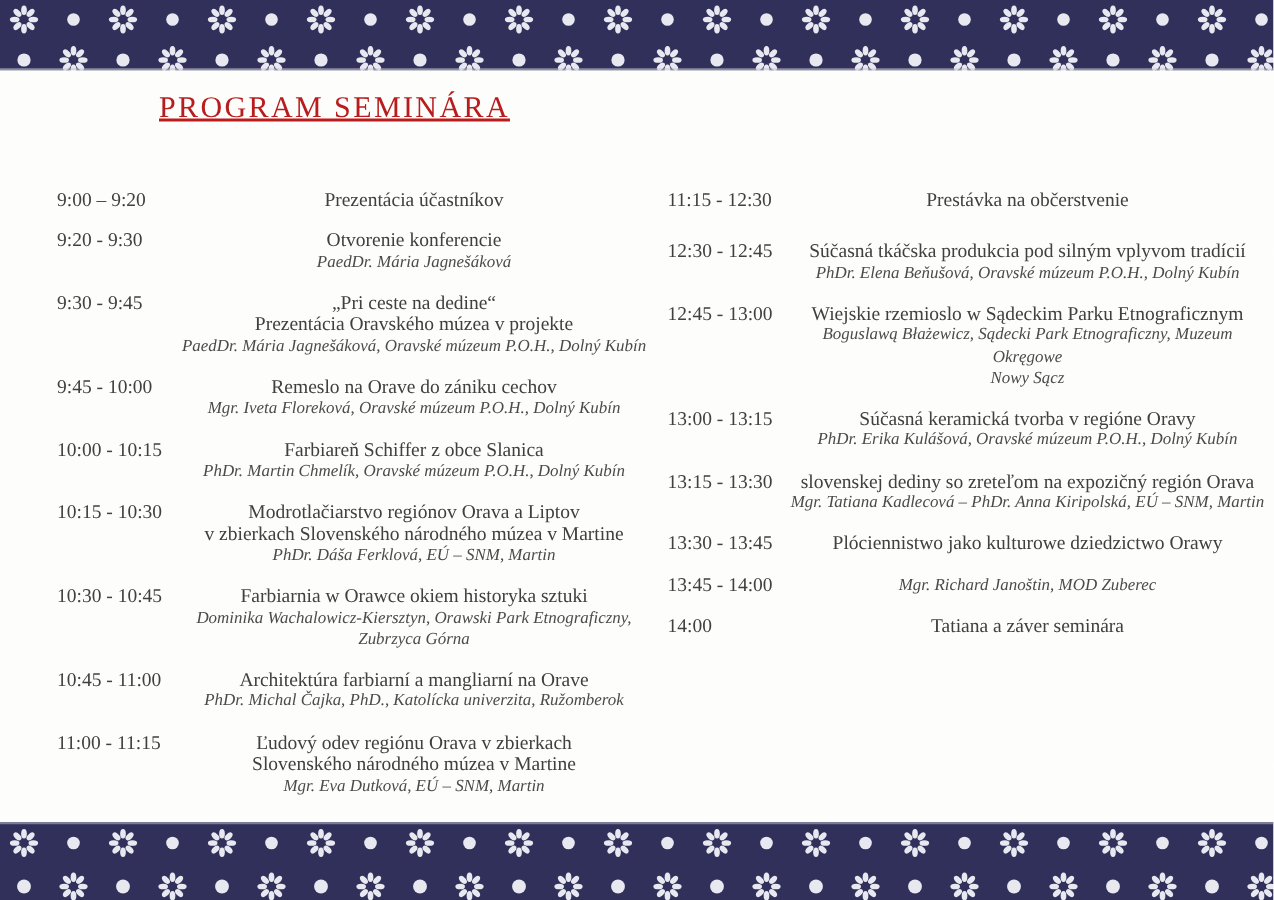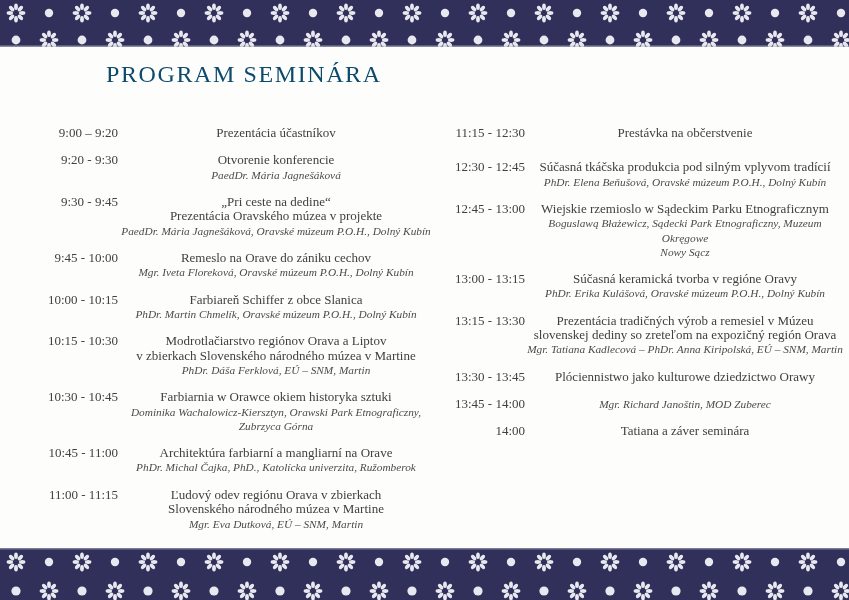--- a/index.html
+++ b/index.html
@@ -14,37 +14,37 @@
     position: relative;
     width: 849px; height: 600px;
     background: #fdfdfb;
   }
   .fabric-border { position: absolute; left: 0; display: block; }
   .fabric-border.top { top: 0; }
   .fabric-border.bottom { bottom: 0; }
   .page-title {
     position: absolute;
     left: 106px; top: 61px;
-    font-size: 24px;
+    font-size: 20px;
     letter-spacing: 1.6px;
-    color: #0c4a6e;
+    color: #b91c1c;
     font-weight: 400;
     white-space: nowrap;
+    text-decoration: underline;
   }
   .program-column { position: absolute; top: 126px; }
   .col-left  { left: 38px;  width: 396px; }
   .col-right { left: 445px; width: 400px; }
   .program-item { display: flex; align-items: flex-start; margin-bottom: 13px; }
   .col-right .program-item:first-child { margin-bottom: 20px; }
   .item-time {
     flex: 0 0 80px;
     font-size: 13px; line-height: 14.4px;
     color: #404040;
     white-space: nowrap;
-    text-align: right;
   }
   .item-body { flex: 1; text-align: center; }
   .title-line { font-size: 13px; line-height: 14.4px; color: #404040; }
   .speaker-line {
     font-size: 11.3px; line-height: 14.2px;
     font-style: italic;
     color: #4b4b4b;
   }
 </style>
 </head>
@@ -173,21 +173,20 @@
       <div class="program-item">
         <div class="item-time">13:00 - 13:15</div>
         <div class="item-body">
           <div class="title-line">Súčasná keramická tvorba v regióne Oravy</div>
           <div class="speaker-line">PhDr. Erika Kulášová, Oravské múzeum P.O.H., Dolný Kubín</div>
         </div>
       </div>
       <div class="program-item">
         <div class="item-time">13:15 - 13:30</div>
         <div class="item-body">
-          <div class="title-line">Prezentácia tradičných výrob a remesiel v Múzeu</div>
           <div class="title-line">slovenskej dediny so zreteľom na expozičný región Orava</div>
           <div class="speaker-line">Mgr. Tatiana Kadlecová – PhDr. Anna Kiripolská, EÚ – SNM, Martin</div>
         </div>
       </div>
       <div class="program-item">
         <div class="item-time">13:30 - 13:45</div>
         <div class="item-body">
           <div class="title-line">Plóciennistwo jako kulturowe dziedzictwo Orawy</div>
         </div>
       </div>

